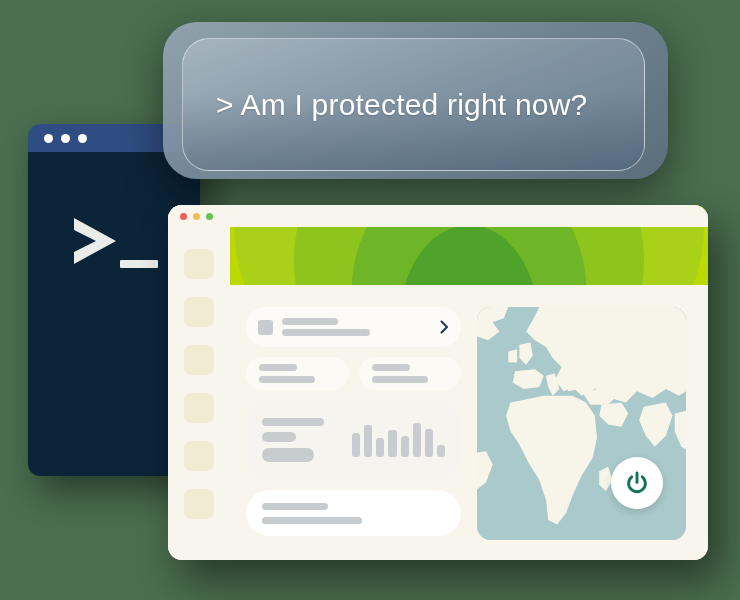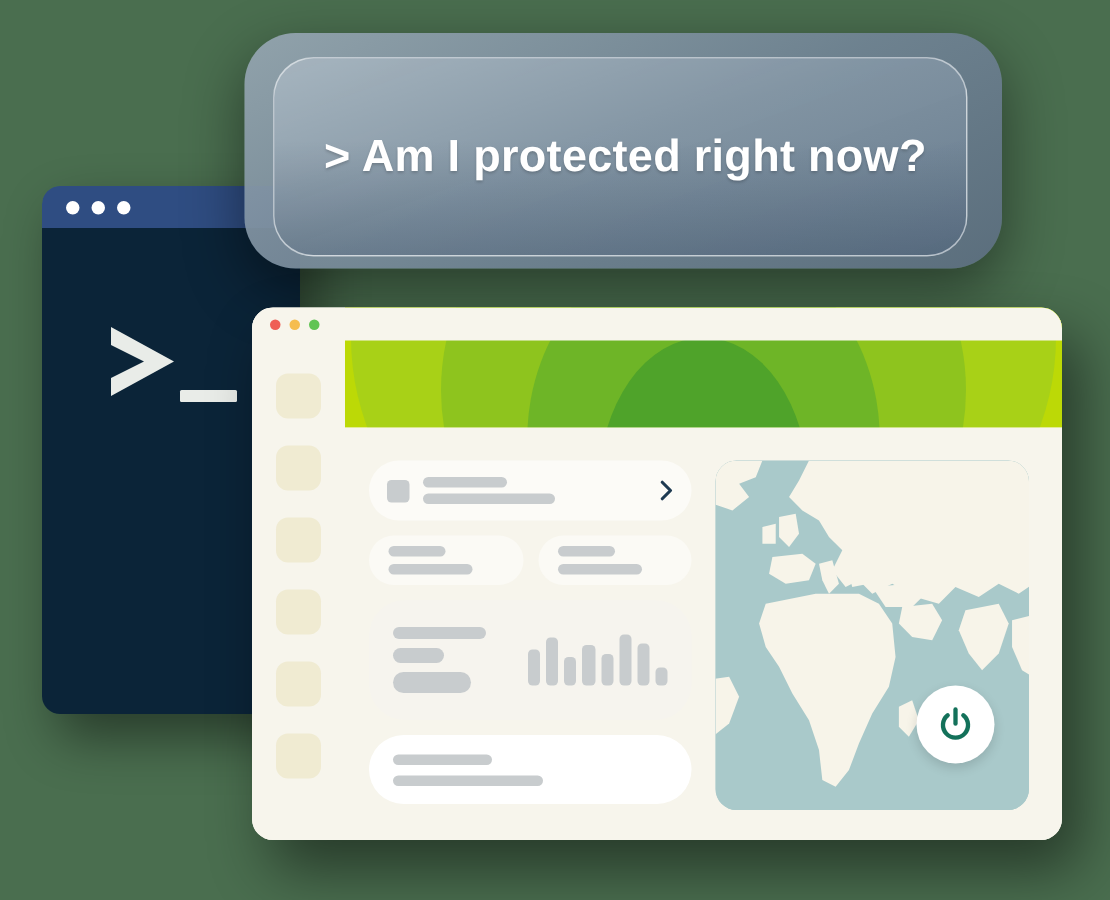--- a/index.html
+++ b/index.html
@@ -101,21 +101,21 @@
     left: 0; right: 0; bottom: 0;
     height: 58%;
     background: linear-gradient(180deg, rgba(60,80,100,0.0) 0%, rgba(46,66,88,0.30) 100%);
     pointer-events: none;
   }
   .chat-text {
     position: relative;
     z-index: 2;
     color: #ffffff;
     font-size: 30px;
-    font-weight: 700;
+    font-weight: 400;
     letter-spacing: 0.2px;
     white-space: nowrap;
     text-shadow: 0 1px 2px rgba(0,0,0,0.18);
   }
 
   
   .browser-window {
     position: absolute;
     left: 168px;
     top: 205px;

